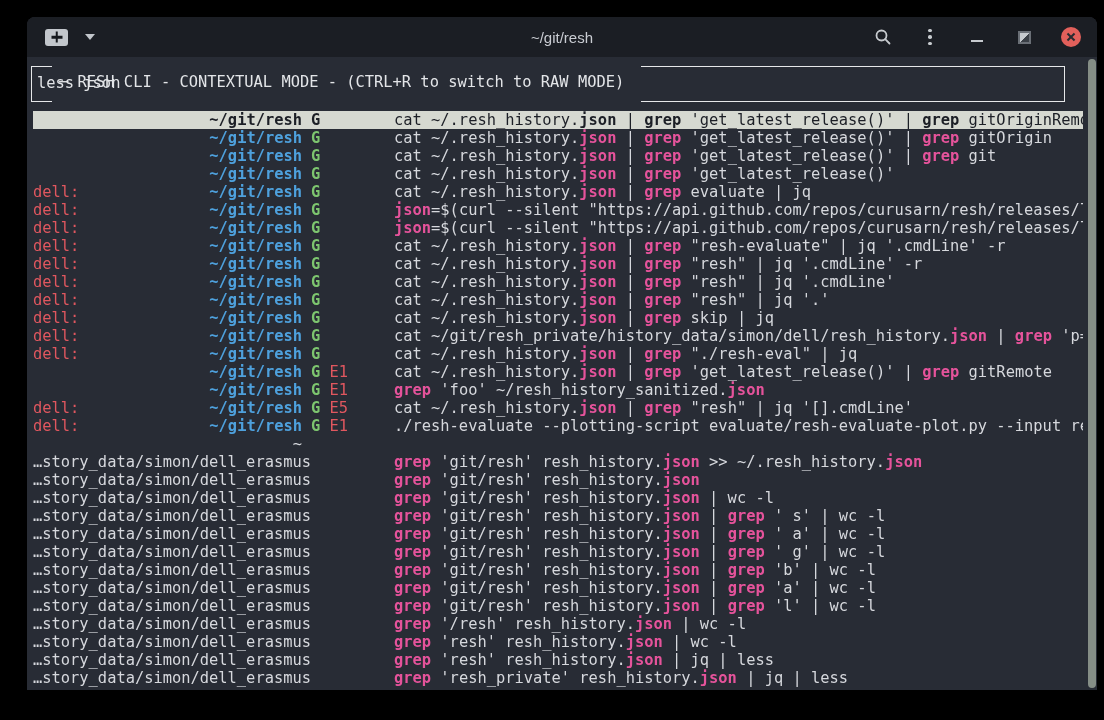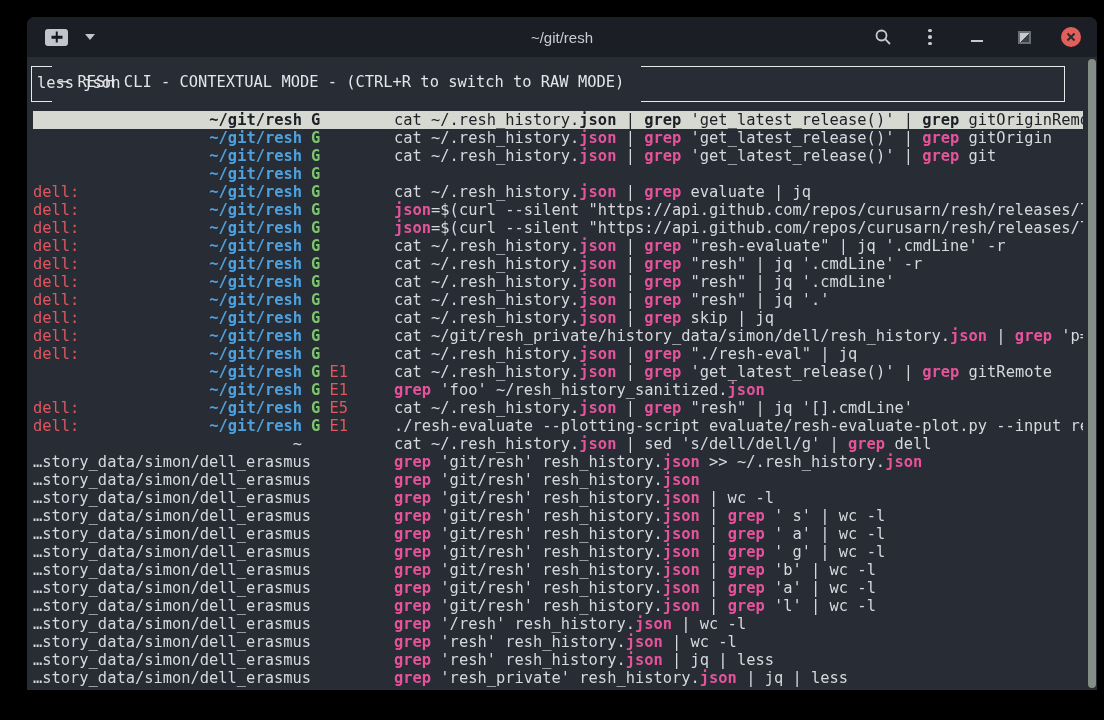--- a/index.html
+++ b/index.html
@@ -89,36 +89,36 @@
 
   <div class="content">
     <div class="searchbox">
       <span class="legend">─ RESH CLI - CONTEXTUAL MODE - (CTRL+R to switch to RAW MODE) </span>
       <span class="query">less json</span>
     </div>
     <div class="rows" id="rows">
         <div class="row sel"><span class="band"><span class="rl"><span class="host"></span><span class="dir cur">~/git/resh</span></span><span class="rf"><span class="fg">G</span></span><span class="rc">cat ~/.resh_history.<b class="m">json</b> | <b class="m">grep</b> 'get_latest_release()' | <b class="m">grep</b> gitOriginRemo</span></span><span class="tail">te</span></div>
         <div class="row"><span class="rl"><span class="host"></span><span class="dir cur">~/git/resh</span></span><span class="rf"><span class="fg">G</span></span><span class="rc">cat ~/.resh_history.<b class="m">json</b> | <b class="m">grep</b> 'get_latest_release()' | <b class="m">grep</b> gitOrigin</span></div>
         <div class="row"><span class="rl"><span class="host"></span><span class="dir cur">~/git/resh</span></span><span class="rf"><span class="fg">G</span></span><span class="rc">cat ~/.resh_history.<b class="m">json</b> | <b class="m">grep</b> 'get_latest_release()' | <b class="m">grep</b> git</span></div>
-        <div class="row"><span class="rl"><span class="host"></span><span class="dir cur">~/git/resh</span></span><span class="rf"><span class="fg">G</span></span></div>
+        <div class="row"><span class="rl"><span class="host"></span><span class="dir cur">~/git/resh</span></span><span class="rf"><span class="fg">G</span></span><span class="rc">cat ~/.resh_history.<b class="m">json</b> | <b class="m">grep</b> 'get_latest_release()'</span></div>
         <div class="row"><span class="rl"><span class="host">dell:</span><span class="dir cur">~/git/resh</span></span><span class="rf"><span class="fg">G</span></span><span class="rc">cat ~/.resh_history.<b class="m">json</b> | <b class="m">grep</b> evaluate | jq</span></div>
         <div class="row"><span class="rl"><span class="host">dell:</span><span class="dir cur">~/git/resh</span></span><span class="rf"><span class="fg">G</span></span><span class="rc"><b class="m">json</b>=$(curl --silent "https://api.github.com/repos/curusarn/resh/releases/lat</span></div>
         <div class="row"><span class="rl"><span class="host">dell:</span><span class="dir cur">~/git/resh</span></span><span class="rf"><span class="fg">G</span></span><span class="rc"><b class="m">json</b>=$(curl --silent "https://api.github.com/repos/curusarn/resh/releases/lat</span></div>
         <div class="row"><span class="rl"><span class="host">dell:</span><span class="dir cur">~/git/resh</span></span><span class="rf"><span class="fg">G</span></span><span class="rc">cat ~/.resh_history.<b class="m">json</b> | <b class="m">grep</b> "resh-evaluate" | jq '.cmdLine' -r</span></div>
         <div class="row"><span class="rl"><span class="host">dell:</span><span class="dir cur">~/git/resh</span></span><span class="rf"><span class="fg">G</span></span><span class="rc">cat ~/.resh_history.<b class="m">json</b> | <b class="m">grep</b> "resh" | jq '.cmdLine' -r</span></div>
         <div class="row"><span class="rl"><span class="host">dell:</span><span class="dir cur">~/git/resh</span></span><span class="rf"><span class="fg">G</span></span><span class="rc">cat ~/.resh_history.<b class="m">json</b> | <b class="m">grep</b> "resh" | jq '.cmdLine'</span></div>
         <div class="row"><span class="rl"><span class="host">dell:</span><span class="dir cur">~/git/resh</span></span><span class="rf"><span class="fg">G</span></span><span class="rc">cat ~/.resh_history.<b class="m">json</b> | <b class="m">grep</b> "resh" | jq '.'</span></div>
         <div class="row"><span class="rl"><span class="host">dell:</span><span class="dir cur">~/git/resh</span></span><span class="rf"><span class="fg">G</span></span><span class="rc">cat ~/.resh_history.<b class="m">json</b> | <b class="m">grep</b> skip | jq</span></div>
         <div class="row"><span class="rl"><span class="host">dell:</span><span class="dir cur">~/git/resh</span></span><span class="rf"><span class="fg">G</span></span><span class="rc">cat ~/git/resh_private/history_data/simon/dell/resh_history.<b class="m">json</b> | <b class="m">grep</b> 'p=ha</span></div>
         <div class="row"><span class="rl"><span class="host">dell:</span><span class="dir cur">~/git/resh</span></span><span class="rf"><span class="fg">G</span></span><span class="rc">cat ~/.resh_history.<b class="m">json</b> | <b class="m">grep</b> "./resh-eval" | jq</span></div>
         <div class="row"><span class="rl"><span class="host"></span><span class="dir cur">~/git/resh</span></span><span class="rf"><span class="fg">G</span> <span class="fe">E1</span></span><span class="rc">cat ~/.resh_history.<b class="m">json</b> | <b class="m">grep</b> 'get_latest_release()' | <b class="m">grep</b> gitRemote</span></div>
         <div class="row"><span class="rl"><span class="host"></span><span class="dir cur">~/git/resh</span></span><span class="rf"><span class="fg">G</span> <span class="fe">E1</span></span><span class="rc"><b class="m">grep</b> 'foo' ~/resh_history_sanitized.<b class="m">json</b></span></div>
         <div class="row"><span class="rl"><span class="host">dell:</span><span class="dir cur">~/git/resh</span></span><span class="rf"><span class="fg">G</span> <span class="fe">E5</span></span><span class="rc">cat ~/.resh_history.<b class="m">json</b> | <b class="m">grep</b> "resh" | jq '[].cmdLine'</span></div>
         <div class="row"><span class="rl"><span class="host">dell:</span><span class="dir cur">~/git/resh</span></span><span class="rf"><span class="fg">G</span> <span class="fe">E1</span></span><span class="rc">./resh-evaluate --plotting-script evaluate/resh-evaluate-plot.py --input resh</span></div>
-        <div class="row"><span class="rl"><span class="host"></span><span class="dir">~</span></span><span class="rf"></span><span class="rc">cat ~/.resh_history.<b class="m">json</b> | sed 's/dell/dell/g' | <b class="m">grep</b> dell</span></div>
+        <div class="row"><span class="rl"><span class="host"></span><span class="dir">~</span></span><span class="rf"></span></div>
         <div class="row"><span class="rl"><span class="host"></span><span class="dir">…story_data/simon/dell_erasmus</span></span><span class="rf"></span><span class="rc"><b class="m">grep</b> 'git/resh' resh_history.<b class="m">json</b> &gt;&gt; ~/.resh_history.<b class="m">json</b></span></div>
         <div class="row"><span class="rl"><span class="host"></span><span class="dir">…story_data/simon/dell_erasmus</span></span><span class="rf"></span><span class="rc"><b class="m">grep</b> 'git/resh' resh_history.<b class="m">json</b></span></div>
         <div class="row"><span class="rl"><span class="host"></span><span class="dir">…story_data/simon/dell_erasmus</span></span><span class="rf"></span><span class="rc"><b class="m">grep</b> 'git/resh' resh_history.<b class="m">json</b> | wc -l</span></div>
         <div class="row"><span class="rl"><span class="host"></span><span class="dir">…story_data/simon/dell_erasmus</span></span><span class="rf"></span><span class="rc"><b class="m">grep</b> 'git/resh' resh_history.<b class="m">json</b> | <b class="m">grep</b> ' s' | wc -l</span></div>
         <div class="row"><span class="rl"><span class="host"></span><span class="dir">…story_data/simon/dell_erasmus</span></span><span class="rf"></span><span class="rc"><b class="m">grep</b> 'git/resh' resh_history.<b class="m">json</b> | <b class="m">grep</b> ' a' | wc -l</span></div>
         <div class="row"><span class="rl"><span class="host"></span><span class="dir">…story_data/simon/dell_erasmus</span></span><span class="rf"></span><span class="rc"><b class="m">grep</b> 'git/resh' resh_history.<b class="m">json</b> | <b class="m">grep</b> ' g' | wc -l</span></div>
         <div class="row"><span class="rl"><span class="host"></span><span class="dir">…story_data/simon/dell_erasmus</span></span><span class="rf"></span><span class="rc"><b class="m">grep</b> 'git/resh' resh_history.<b class="m">json</b> | <b class="m">grep</b> 'b' | wc -l</span></div>
         <div class="row"><span class="rl"><span class="host"></span><span class="dir">…story_data/simon/dell_erasmus</span></span><span class="rf"></span><span class="rc"><b class="m">grep</b> 'git/resh' resh_history.<b class="m">json</b> | <b class="m">grep</b> 'a' | wc -l</span></div>
         <div class="row"><span class="rl"><span class="host"></span><span class="dir">…story_data/simon/dell_erasmus</span></span><span class="rf"></span><span class="rc"><b class="m">grep</b> 'git/resh' resh_history.<b class="m">json</b> | <b class="m">grep</b> 'l' | wc -l</span></div>
         <div class="row"><span class="rl"><span class="host"></span><span class="dir">…story_data/simon/dell_erasmus</span></span><span class="rf"></span><span class="rc"><b class="m">grep</b> '/resh' resh_history.<b class="m">json</b> | wc -l</span></div>

